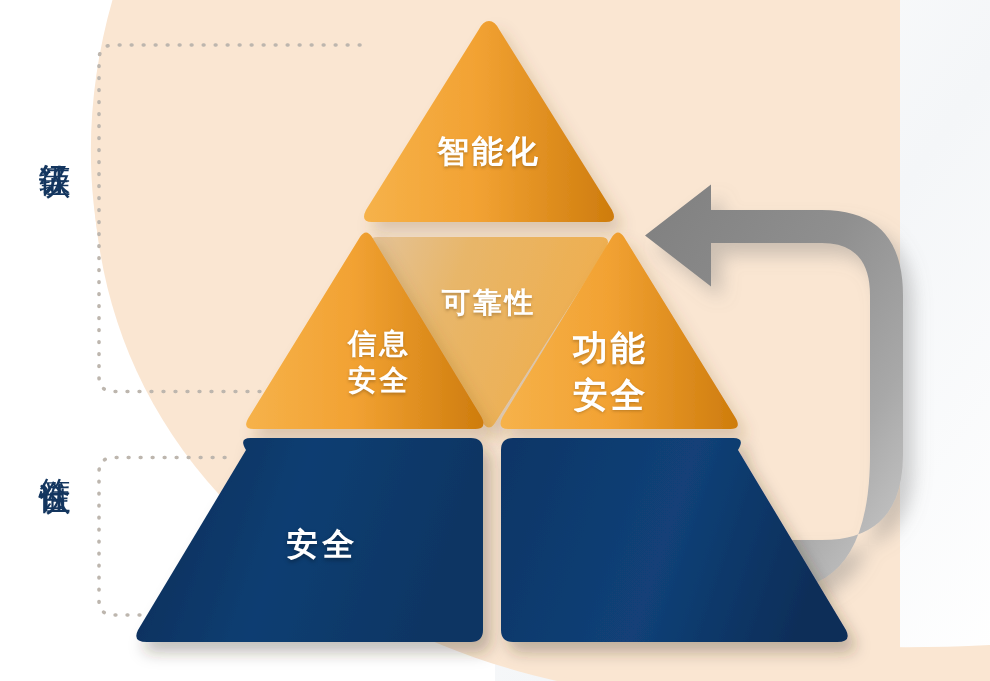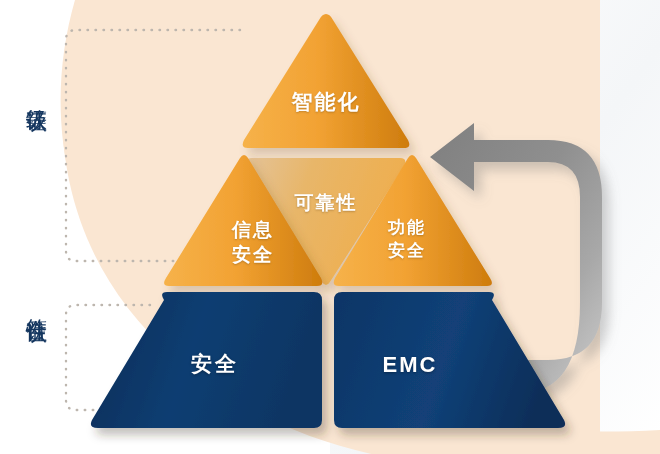--- a/index.html
+++ b/index.html
@@ -46,21 +46,21 @@
     white-space: pre-line;
     line-height: 1.34;
     text-shadow: 0 1px 2px rgba(90,60,20,0.35);
     user-select: none;
     pointer-events: none;
   }
   #txt-intelligent { left: 266px; top: 88px; width: 120px; font-size: 21px; letter-spacing: 2px; }
   #txt-reliability { left: 266px; top: 190px; width: 120px; font-size: 19px; letter-spacing: 2px;
                      text-shadow: 0 1px 2px rgba(120,85,35,0.45); }
   #txt-infosec     { left: 198px; top: 217px; width: 110px; font-size: 19px; letter-spacing: 2px; font-family: Liberation Serif, serif; }
-  #txt-funcsafe    { left: 352px; top: 217px; width: 110px; font-size: 17px; letter-spacing: 2px; }
+  #txt-funcsafe    { left: 352px; top: 217px; width: 110px; font-size: 23px; letter-spacing: 2px; }
   #txt-safety      { left: 160px; top: 350px; width: 110px; font-size: 21px; letter-spacing: 3px;
                      text-shadow: 0 1px 3px rgba(0,0,0,0.35); }
   #txt-emc         { left: 350px; top: 350px; width: 120px; font-size: 22px; letter-spacing: 2px;
                      text-shadow: 0 1px 3px rgba(0,0,0,0.35); }
 </style>
 </head>
 <body>
 
 <div id="stage">
 
@@ -220,18 +220,17 @@
              L 558,428 Q 568,428 564,420 Z" fill="url(#gradNavy2)"></path>
   </svg>
 
   <div class="tile-text" id="txt-reliability">可靠性</div>
   <div class="tile-text" id="txt-intelligent">智能化</div>
   <div class="tile-text" id="txt-infosec">信息
 安全</div>
   <div class="tile-text" id="txt-funcsafe">功能
 安全</div>
   <div class="tile-text" id="txt-safety">安全</div>
-  <div class="tile-text" id="txt-emc">EMC</div>
 
   <div class="vlabel" id="label-level">等级认证</div>
   <div class="vlabel" id="label-compliance">符合性认证</div>
 
 </div>
 
 </body></html>

